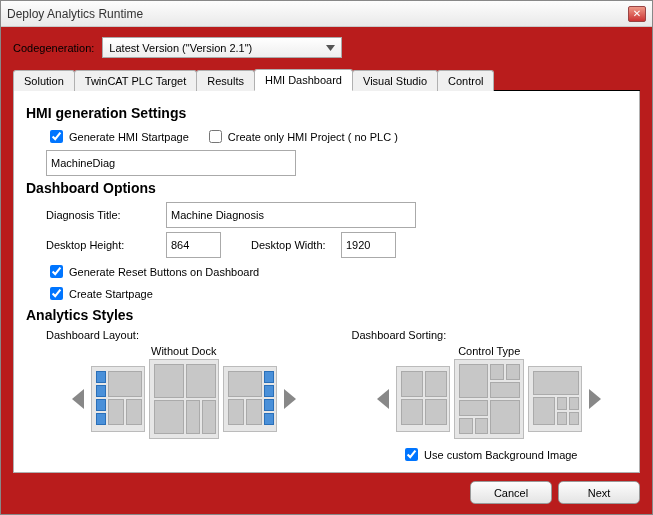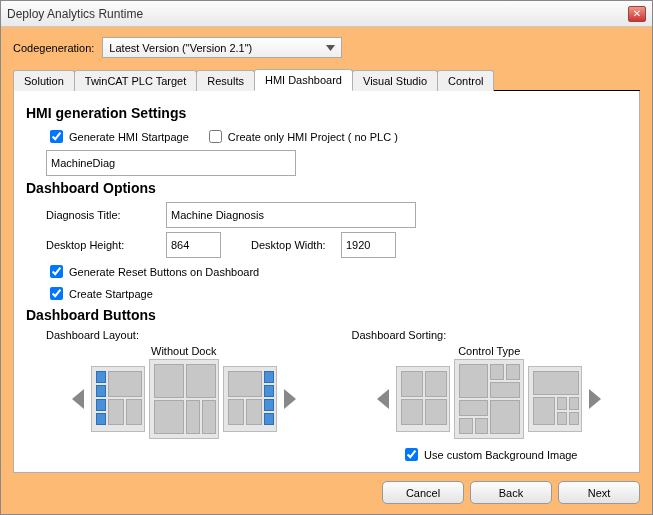--- a/index.html
+++ b/index.html
@@ -1,17 +1,17 @@
 <!DOCTYPE html>
 <html><head>
 <meta charset="utf-8">
 <style>
   * { box-sizing: border-box; }
   body { margin: 0; font-family: "Segoe UI", Tahoma, sans-serif; font-size: 11px; color: #000; background: #fff; }
-  .window { width: 653px; height: 515px; border: 1px solid #888; background: #fdba74; display: flex; flex-direction: column; }
+  .window { width: 653px; height: 515px; border: 1px solid #888; background: #b91c1c; display: flex; flex-direction: column; }
   .titlebar { height: 26px; background: linear-gradient(#fdfdfd,#e9e9e9); border-bottom: 1px solid #c9c9c9; display: flex; align-items: center; padding: 0 6px; }
   .titlebar .title { flex: 1; font-size: 12px; color: #333; }
   .closebtn { width: 18px; height: 16px; background: linear-gradient(#e98,#c33); border: 1px solid #944; color:#fff; font-size:10px; line-height:13px; text-align:center; border-radius:2px; cursor:pointer; }
   .content { flex: 1; padding: 10px 12px 8px 12px; display:flex; flex-direction:column; overflow:hidden; }
   .row-codegen { display:flex; align-items:center; margin-bottom:8px; }
   .row-codegen label { margin-right:8px; }
   .dropdown { width:240px; height:21px; border:1px solid #aaa; background:linear-gradient(#fff,#eee); display:flex; align-items:center; padding:0 6px; position:relative; cursor:pointer; }
   .dropdown .dd-arrow { position:absolute; right:4px; top:3px; width:14px; height:13px; display:flex; align-items:center; justify-content:center; }
   .dd-arrow svg { display:block; }
   .tabs { display:flex; border-bottom:1px solid #000000; margin-top:2px;align-items:center; }
@@ -102,21 +102,21 @@
       </div>
       <div class="chk-row">
         <input type="checkbox" class="check" checked="" style="">
         <label>Generate Reset Buttons on Dashboard</label>
       </div>
       <div class="chk-row">
         <input type="checkbox" class="check" checked="" style="">
         <label>Create Startpage</label>
       </div>
 
-      <h4>Dashboard Buttons</h4>
+      <h4>Analytics Styles</h4>
       <div class="layout-section">
         <div class="layout-col">
           <div class="layout-label">Dashboard Layout:</div>
           <div class="layout-centered">Without Dock</div>
           <div class="layout-carousel">
             <div class="carousel-arrow">
               <svg width="12" height="20">
                   <path d="M12 0 L0 10 L12 20 Z" fill="#888"></path>
                 </svg>
             </div>
@@ -208,18 +208,17 @@
             <input type="checkbox" class="check" checked="" style="">
             <label>Use custom Background Image</label>
           </div>
         </div>
       </div>
 
     </div>
 
     <div class="btn-row">
       <button class="btn">Cancel</button>
-      <button class="btn">Back</button>
       <button class="btn">Next</button>
     </div>
 
   </div>
 </div>
 
 </body></html>

